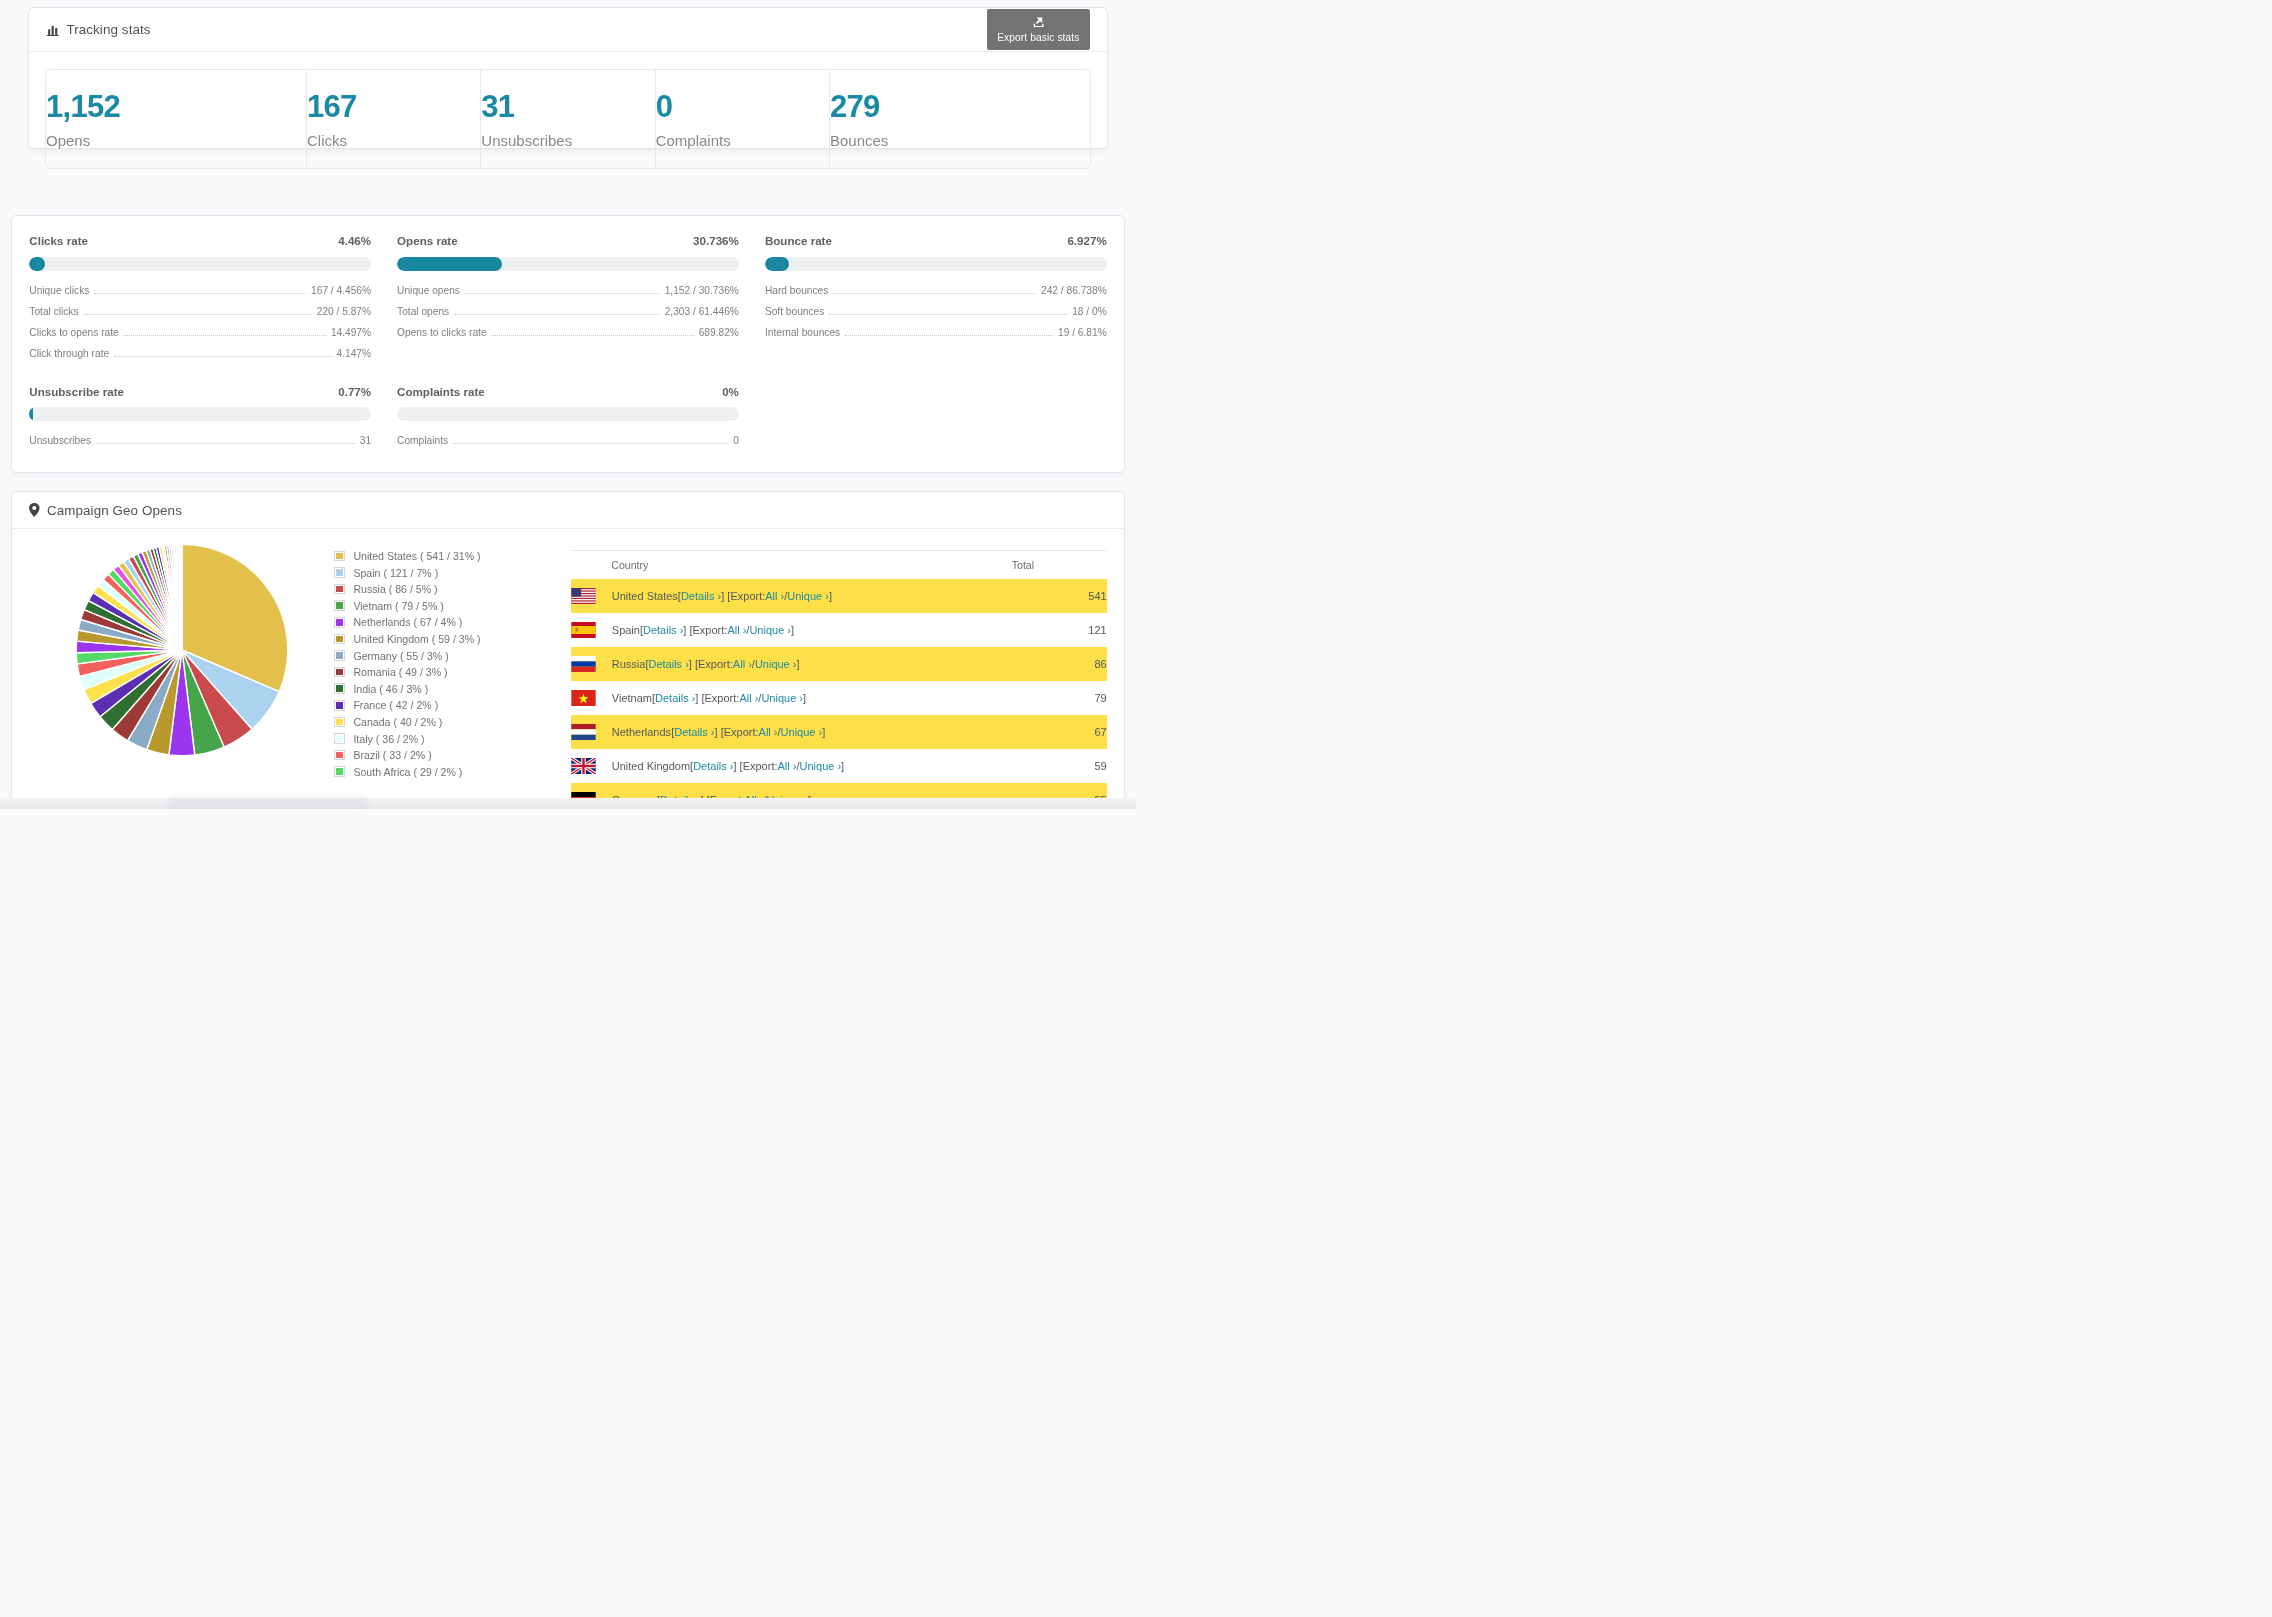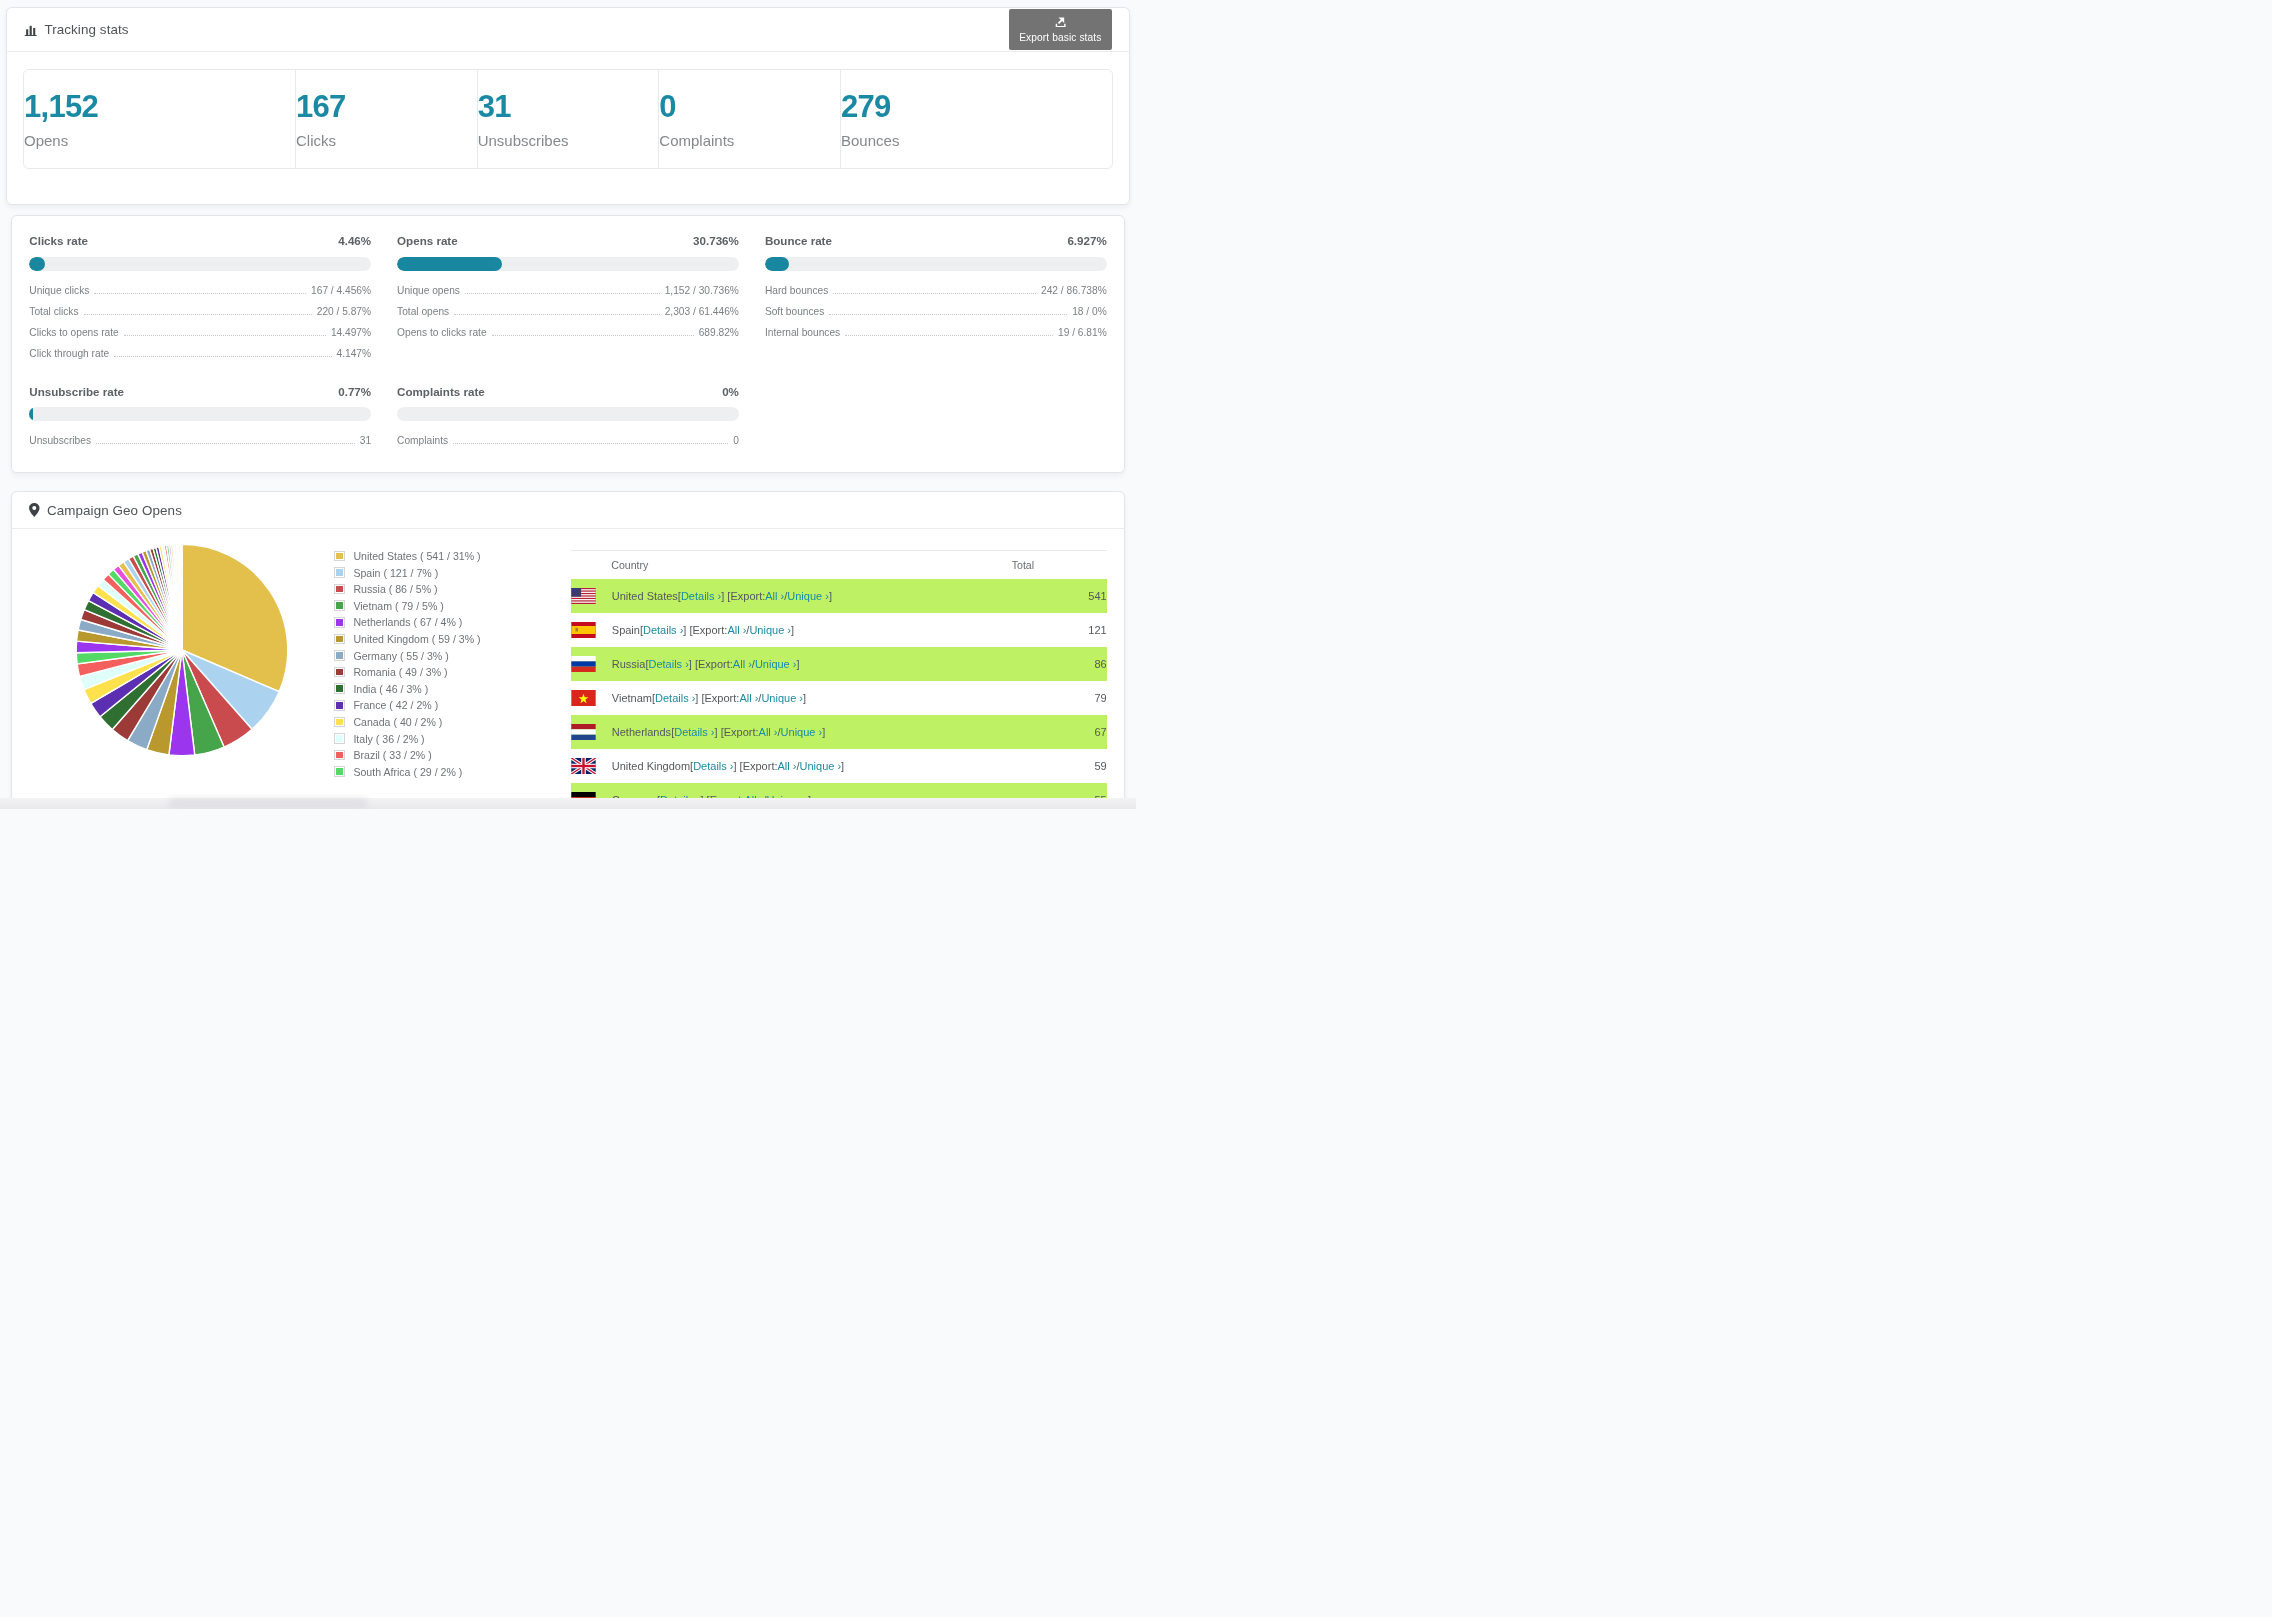--- a/index.html
+++ b/index.html
@@ -13,21 +13,21 @@
     background:#fff; border:0.7px solid #e2e5e9; border-radius:5.6px;
     margin:0 11.3px; box-shadow:0 2.1px 5.6px rgba(40,45,60,.05);
   }
   .card-header {
     height:44px; display:flex; align-items:center; padding:0 17px;
     border-bottom:0.7px solid #ececee;
   }
   .card-title { font-size:13.4px; font-weight:400; color:#4f5356; letter-spacing:0.1px; }
   .hdr-icon { margin-right:7px; display:inline-flex; color:#3f4347; }
   
-  #card-tracking { position:absolute; top:7px; left:0; right:0; height:198px; margin:0 6px; }
+  #card-tracking { position:absolute; top:7px; left:0; right:0; height:142px; margin:0 28px; }
   .btn-export {
     margin-left:auto; background:#737373; color:#fff; border:none; border-radius:2.1px;
     font-family:inherit; font-size:10.2px; padding:6.4px 10.6px; display:flex; align-items:center;
     gap:5.6px; cursor:pointer; letter-spacing:0.1px;flex-direction:column;
   }
   .stats-box {
     margin:17px 16px 0; height:100px; border:0.7px solid #e7eaec; border-radius:5.6px;
     display:flex; overflow:hidden;
   }
   .stat-cell { flex:1; display:flex; flex-direction:column; justify-content:center; gap:6.4px; }
@@ -54,21 +54,21 @@
   .legend { flex:0 0 217px; list-style:none; margin-top:14px; }
   .legend li { display:flex; align-items:center; margin-bottom:4.6px; cursor:pointer; }
   .swatch { width:10.6px; height:10.6px; border:0.7px solid #d6d6d6; outline:1.4px solid #fff; outline-offset:-2.1px; margin-right:8.5px; flex:0 0 10.6px; }
   .legend-label { font-size:10.6px; color:#6f7377; }
   .geo-table { flex:1; margin-left:20px; }
   .gt-header { display:flex; border-top:0.7px solid #e9e9eb; margin-top:14px; padding:7.8px 0;
                font-size:10.6px; color:#6a6e72; }
   .gt-header .c-country { flex:1; padding-left:40px; }
   .gt-header .c-total { width:95px; }
   .gt-row { display:flex; align-items:center; height:34px; font-size:11px; color:#55585b; }
-  .gt-row.striped { background:#bef264; }
+  .gt-row.striped { background:#fde047; }
   .gt-row .c-country { flex:1; display:flex; align-items:center; }
   .gt-row .c-total { width:95px;text-align:right; }
   .flag { width:25px; height:16px; margin:0 15.5px 0 0; flex:0 0 25px; display:block; }
   .tlink { color:#1c8aa5; text-decoration:none; cursor:pointer; }
   .plain { color:#55585b; }
   
   .bottom-strip { position:absolute; left:0; right:0; bottom:0; height:11.3px;
     background:linear-gradient(#f3f3f5,#e9e9ec); }
   .bottom-blob { position:absolute; left:169px; bottom:0; width:198px; height:10px;
     background:#dfdfe3; filter:blur(3.5px); border-radius:2.8px; }

